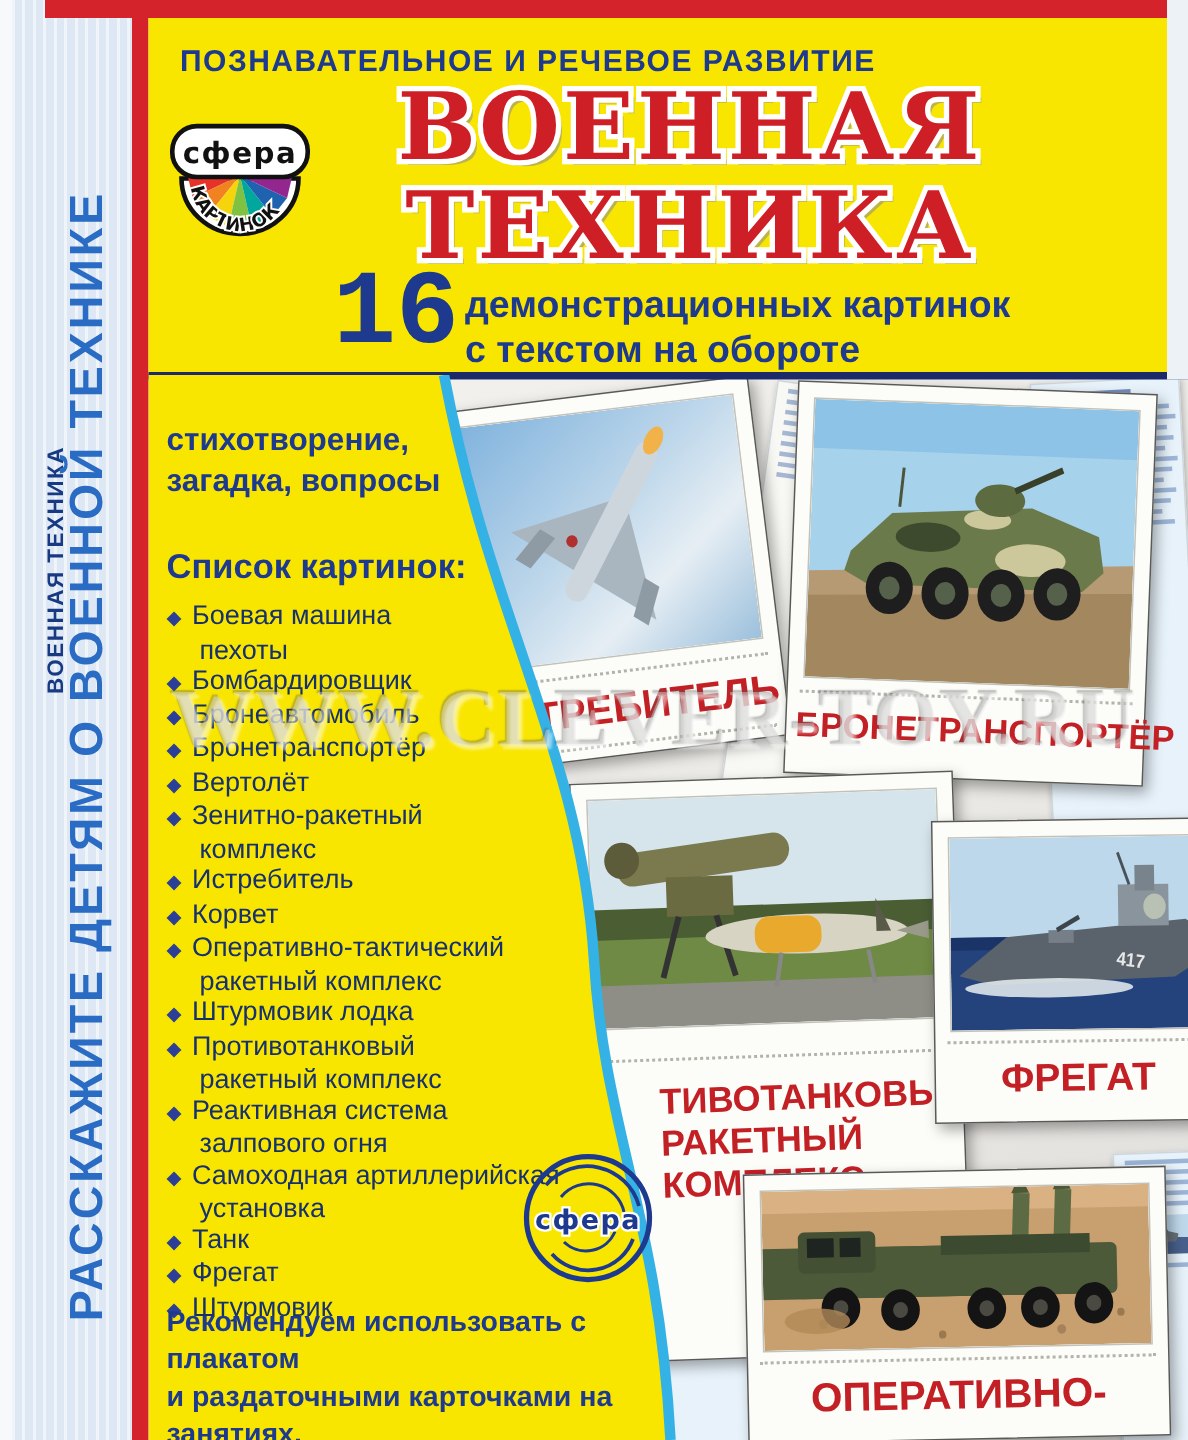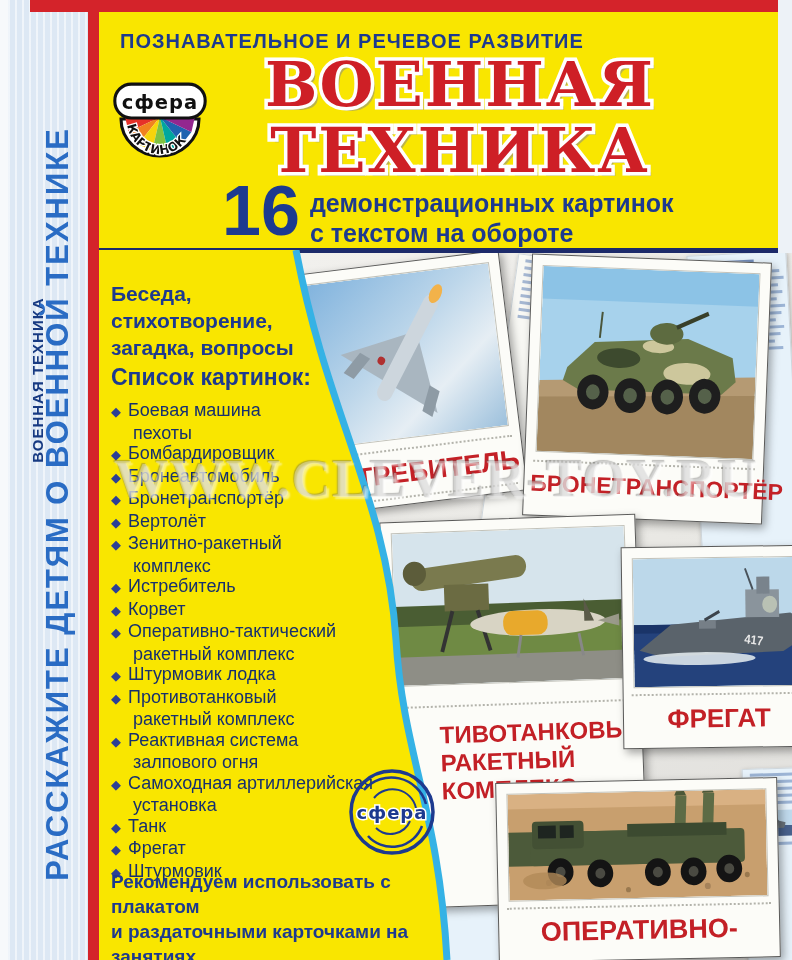--- a/index.html
+++ b/index.html
@@ -10,21 +10,21 @@
   .spine{position:absolute;left:8px;top:0;width:80px;height:960px;background:#dde8f4;
          background-image:repeating-linear-gradient(90deg,rgba(255,255,255,.55) 0 2px,rgba(0,0,0,0) 2px 7px);}
   .red-col{position:absolute;left:88px;top:0;width:11px;height:960px;background:#d4232a;}
   .red-top{position:absolute;left:30px;top:0;width:748px;height:12px;background:#d4232a;}
   .right-edge{position:absolute;left:778px;top:0;width:14px;height:253px;background:#edf2f7;}
   
   .header{position:absolute;left:99px;top:12px;width:679px;height:237px;background:#f9e600;}
   .tagline{position:absolute;left:120px;top:30px;width:560px;text-align:left;
            font-size:20px;font-weight:bold;letter-spacing:1px;color:#1d3a8f;}
   .title-svg{position:absolute;left:210px;top:52px;}
-  .count{position:absolute;left:222px;top:176px;font-size:70px;font-weight:bold;color:#1d3a8f;line-height:1;}
+  .count{position:absolute;left:222px;top:176px;font-size:70px;font-weight:bold;color:#1d3a8f;line-height:1;font-family:Liberation Mono, monospace;}
   .count-caption{position:absolute;left:310px;top:188px;font-size:25px;font-weight:bold;color:#1d3a8f;line-height:30px;}
   .sep{position:absolute;left:99px;top:248px;width:693px;height:5px;background:#1c2a6a;}
   
   .spine-small{position:absolute;left:-68px;top:371px;width:212px;height:18px;text-align:center;
                transform:rotate(-90deg);font-size:15px;font-weight:bold;letter-spacing:1px;color:#173a82;}
   .spine-large{position:absolute;left:-392px;top:486px;width:900px;height:36px;text-align:center;
                transform:rotate(-90deg);font-size:31px;font-weight:bold;letter-spacing:2px;color:#2a6cc4;}
   
   .collage{position:absolute;left:99px;top:253px;width:693px;height:707px;
            background:linear-gradient(150deg,#f3f2ef 0%,#e9e8e4 55%,#dfdedb 100%);}
@@ -271,21 +271,20 @@
       <div class="lab" style="top:134px;font-size:27px;">ОПЕРАТИВНО-</div>
     </div>
   </div>
 
   <svg class="panel-svg" width="360" height="710" viewBox="0 0 360 710">
     <path d="M0,0 L197,0 C228,165 288,250 297,390 C304,505 340,560 348,710 L0,710 Z" fill="#f9e600"></path>
     <path d="M197,0 C228,165 288,250 297,390 C304,505 340,560 348,710" fill="none" stroke="#35b2e5" stroke-width="7"></path>
   </svg>
 
   <div class="panel-text intro">
-    <div>Беседа,</div>
     <div>стихотворение,</div>
     <div>загадка, вопросы</div>
   </div>
   <div class="panel-text list-title">Список картинок:</div>
   <ul class="panel-text plist">
     <li><span class="blt">◆</span><span class="it">Боевая машина
 пехоты</span></li>
     <li><span class="blt">◆</span><span class="it">Бомбардировщик</span></li>
     <li><span class="blt">◆</span><span class="it">Бронеавтомобиль</span></li>
     <li><span class="blt">◆</span><span class="it">Бронетранспортёр</span></li>

